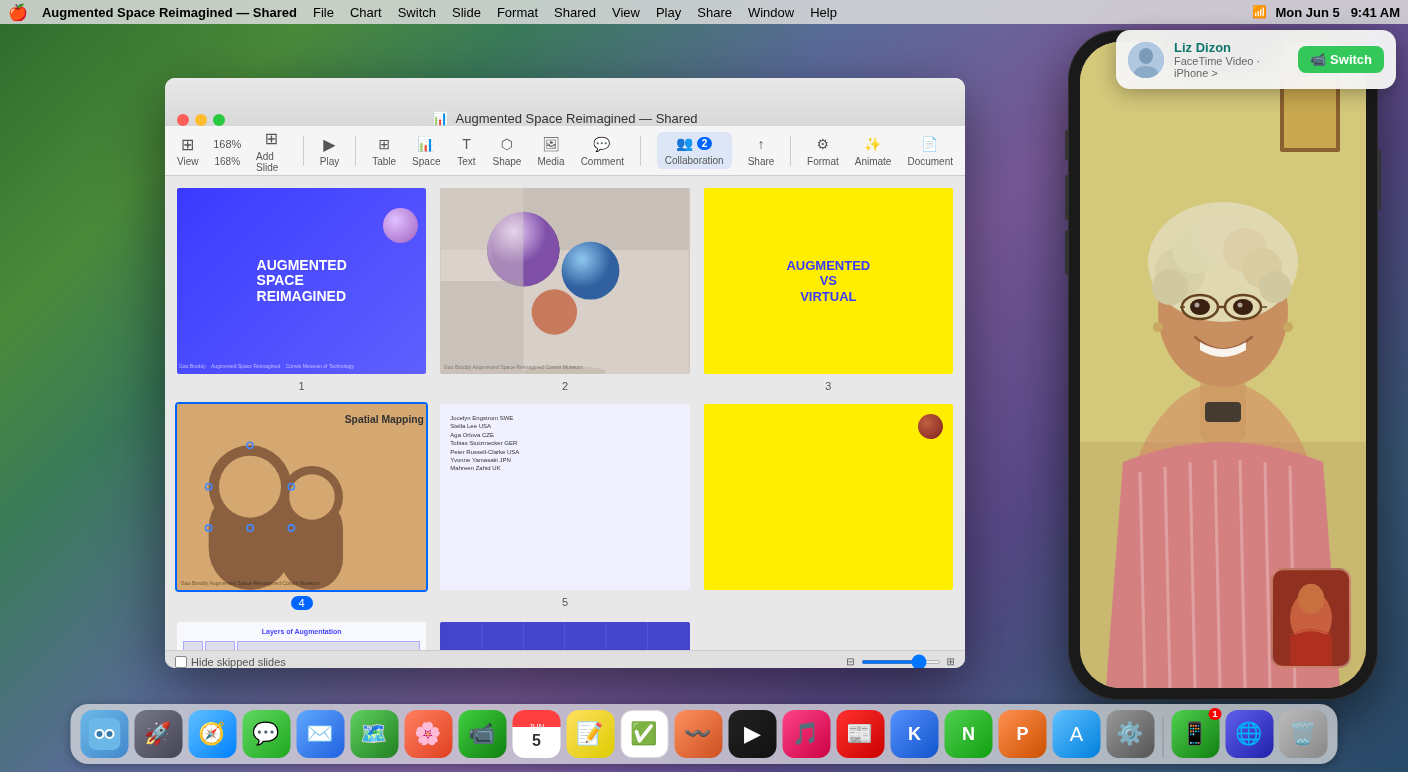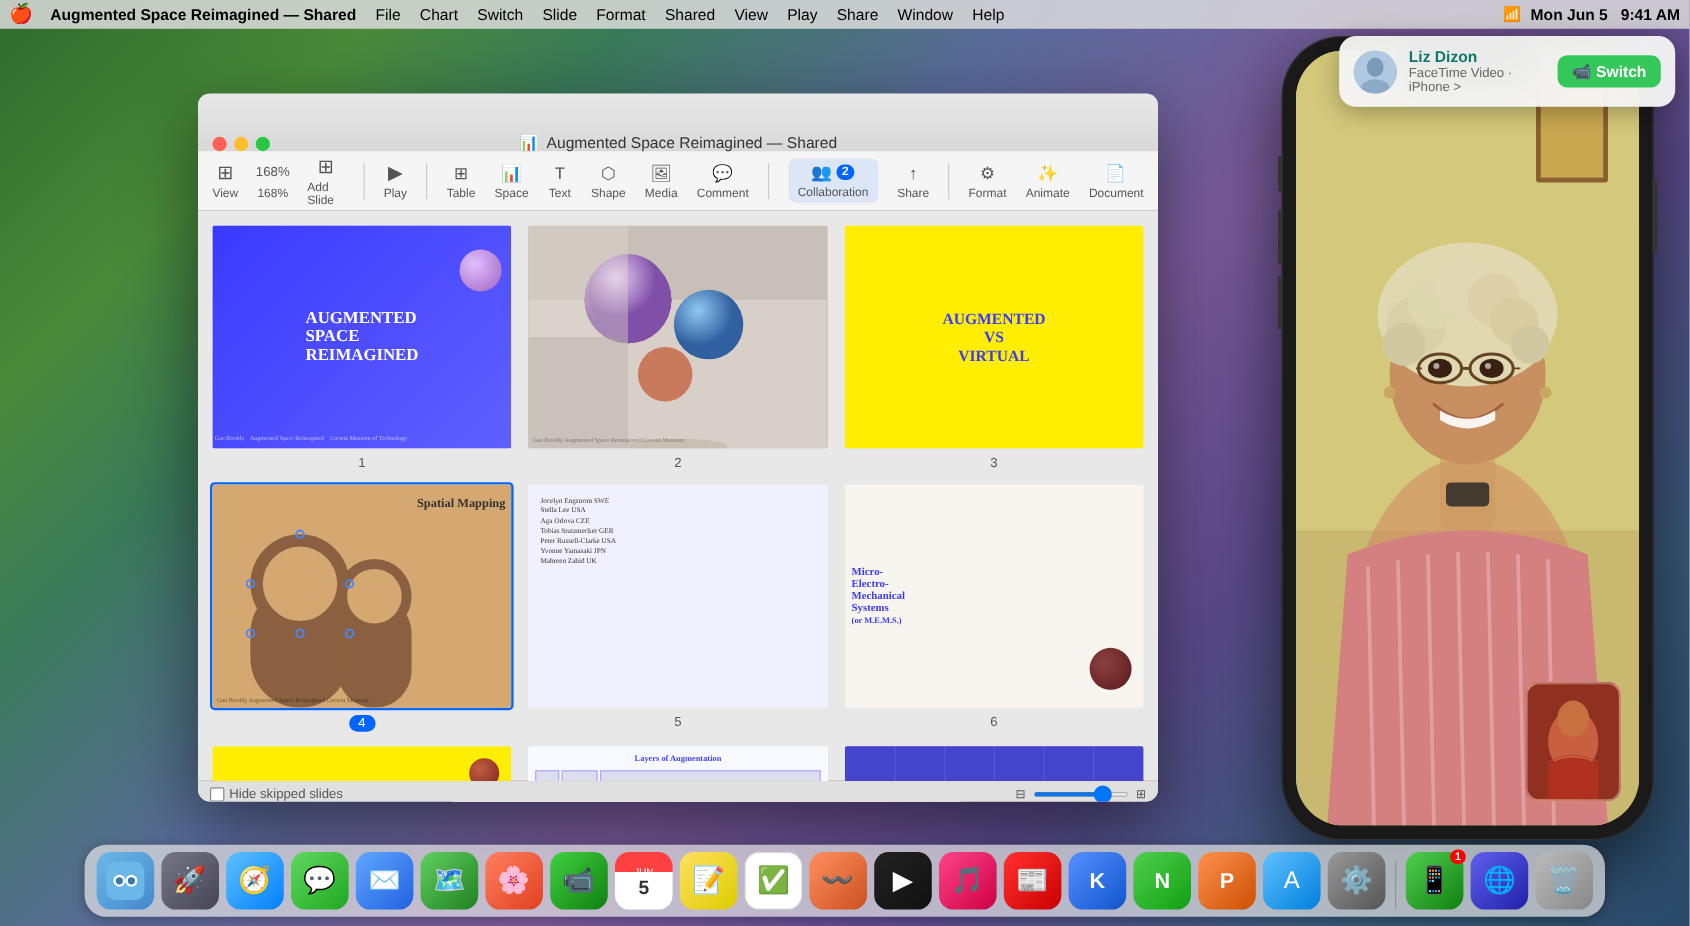--- a/index.html
+++ b/index.html
@@ -200,21 +200,20 @@
       gap: 4px;
       cursor: pointer;
     }
     .slide-thumb {
       width: 100%;
       aspect-ratio: 4/3;
       border-radius: 4px;
       overflow: hidden;
       position: relative;
       border: 2px solid transparent;
-      font-family: Liberation Serif, serif;
     }
     .slide-item.selected .slide-thumb {
       border-color: #0064ff;
     }
     .slide-num {
       font-size: 11px;
       color: #555;
     }
     .slide-num-badge {
       background: #0064ff;
@@ -740,31 +739,20 @@
             Tobias Stutzmecker GER<br>
             Peter Russell-Clarke USA<br>
             Yvonne Yamasaki JPN<br>
             Mahreen Zahid UK
           </div>
         </div>
       </div>
       <span class="slide-num">5</span>
     </div>
 
-    <div class="slide-item">
-      <div class="slide-thumb">
-        <div class="slide-6">
-          <div style="flex:1">
-            <div class="slide-6-text">Micro-<br>Electro-<br>Mechanical<br>Systems<br><span style="font-size:7px;">(or M.E.M.S.)</span></div>
-          </div>
-          <div class="slide-6-sphere"></div>
-        </div>
-      </div>
-      <span class="slide-num">6</span>
-    </div>
 
     <div class="slide-item">
       <div class="slide-thumb">
         <div class="slide-7">
 
           <div style="position:absolute;right:10px;top:10px;width:25px;height:25px;border-radius:50%;background:radial-gradient(circle at 35% 35%, #c06040, #802020);"></div>
         </div>
       </div>
 
     </div>

